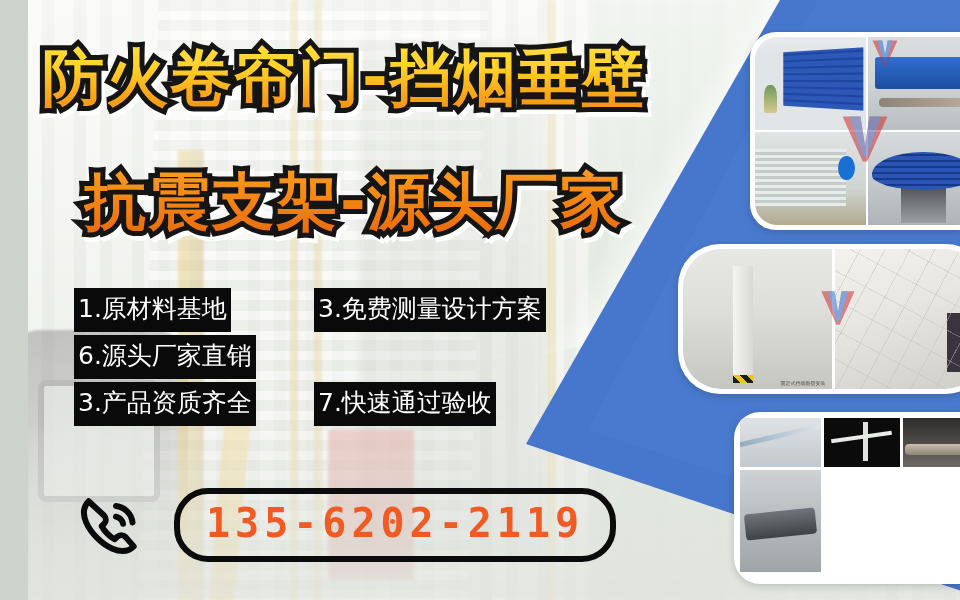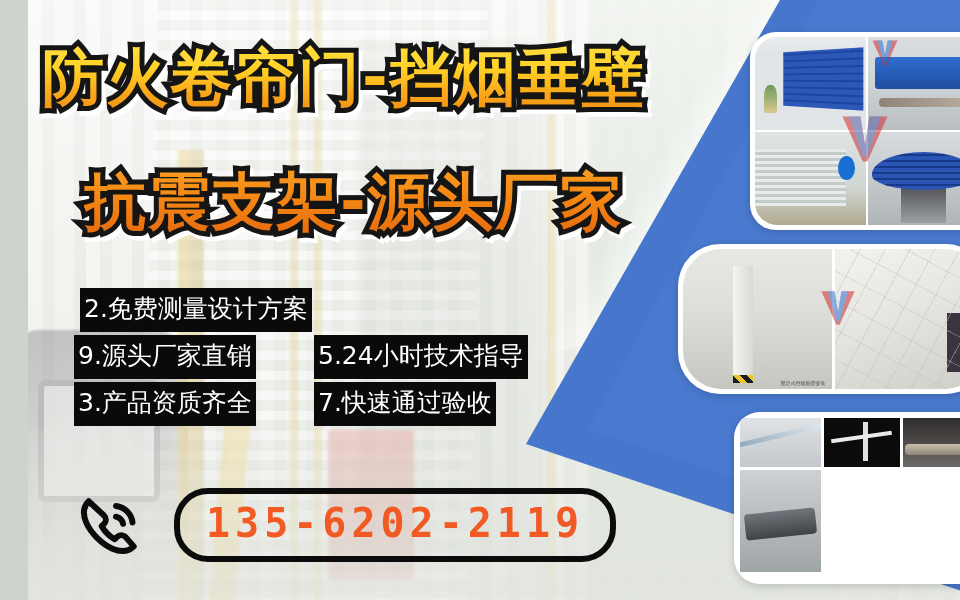--- a/index.html
+++ b/index.html
@@ -294,30 +294,30 @@
     </div>
     <div class="title-wrap title-2">
       <div class="title t-shadow">抗震支架-源头厂家</div>
       <div class="title t-stroke">抗震支架-源头厂家</div>
       <div class="title t-fill orange">抗震支架-源头厂家</div>
     </div>
   </div>
 
   <div class="features">
     <div class="frow">
+      <div class="fcol-a">
+        <span class="fitem">1.原材料基地</span>
+      </div>
       <div class="fcol-b">
-        <span class="fitem">2.免费测量设计方案</span>
+        <span class="fitem">3.免费测量设计方案</span>
       </div>
     </div>
     <div class="frow">
       <div class="fcol-a">
-        <span class="fitem">9.源头厂家直销</span>
-      </div>
-      <div class="fcol-b">
-        <span class="fitem">5.24小时技术指导</span>
+        <span class="fitem">6.源头厂家直销</span>
       </div>
     </div>
     <div class="frow">
       <div class="fcol-a">
         <span class="fitem">3.产品资质齐全</span>
       </div>
       <div class="fcol-b">
         <span class="fitem">7.快速通过验收</span>
       </div>
     </div>

